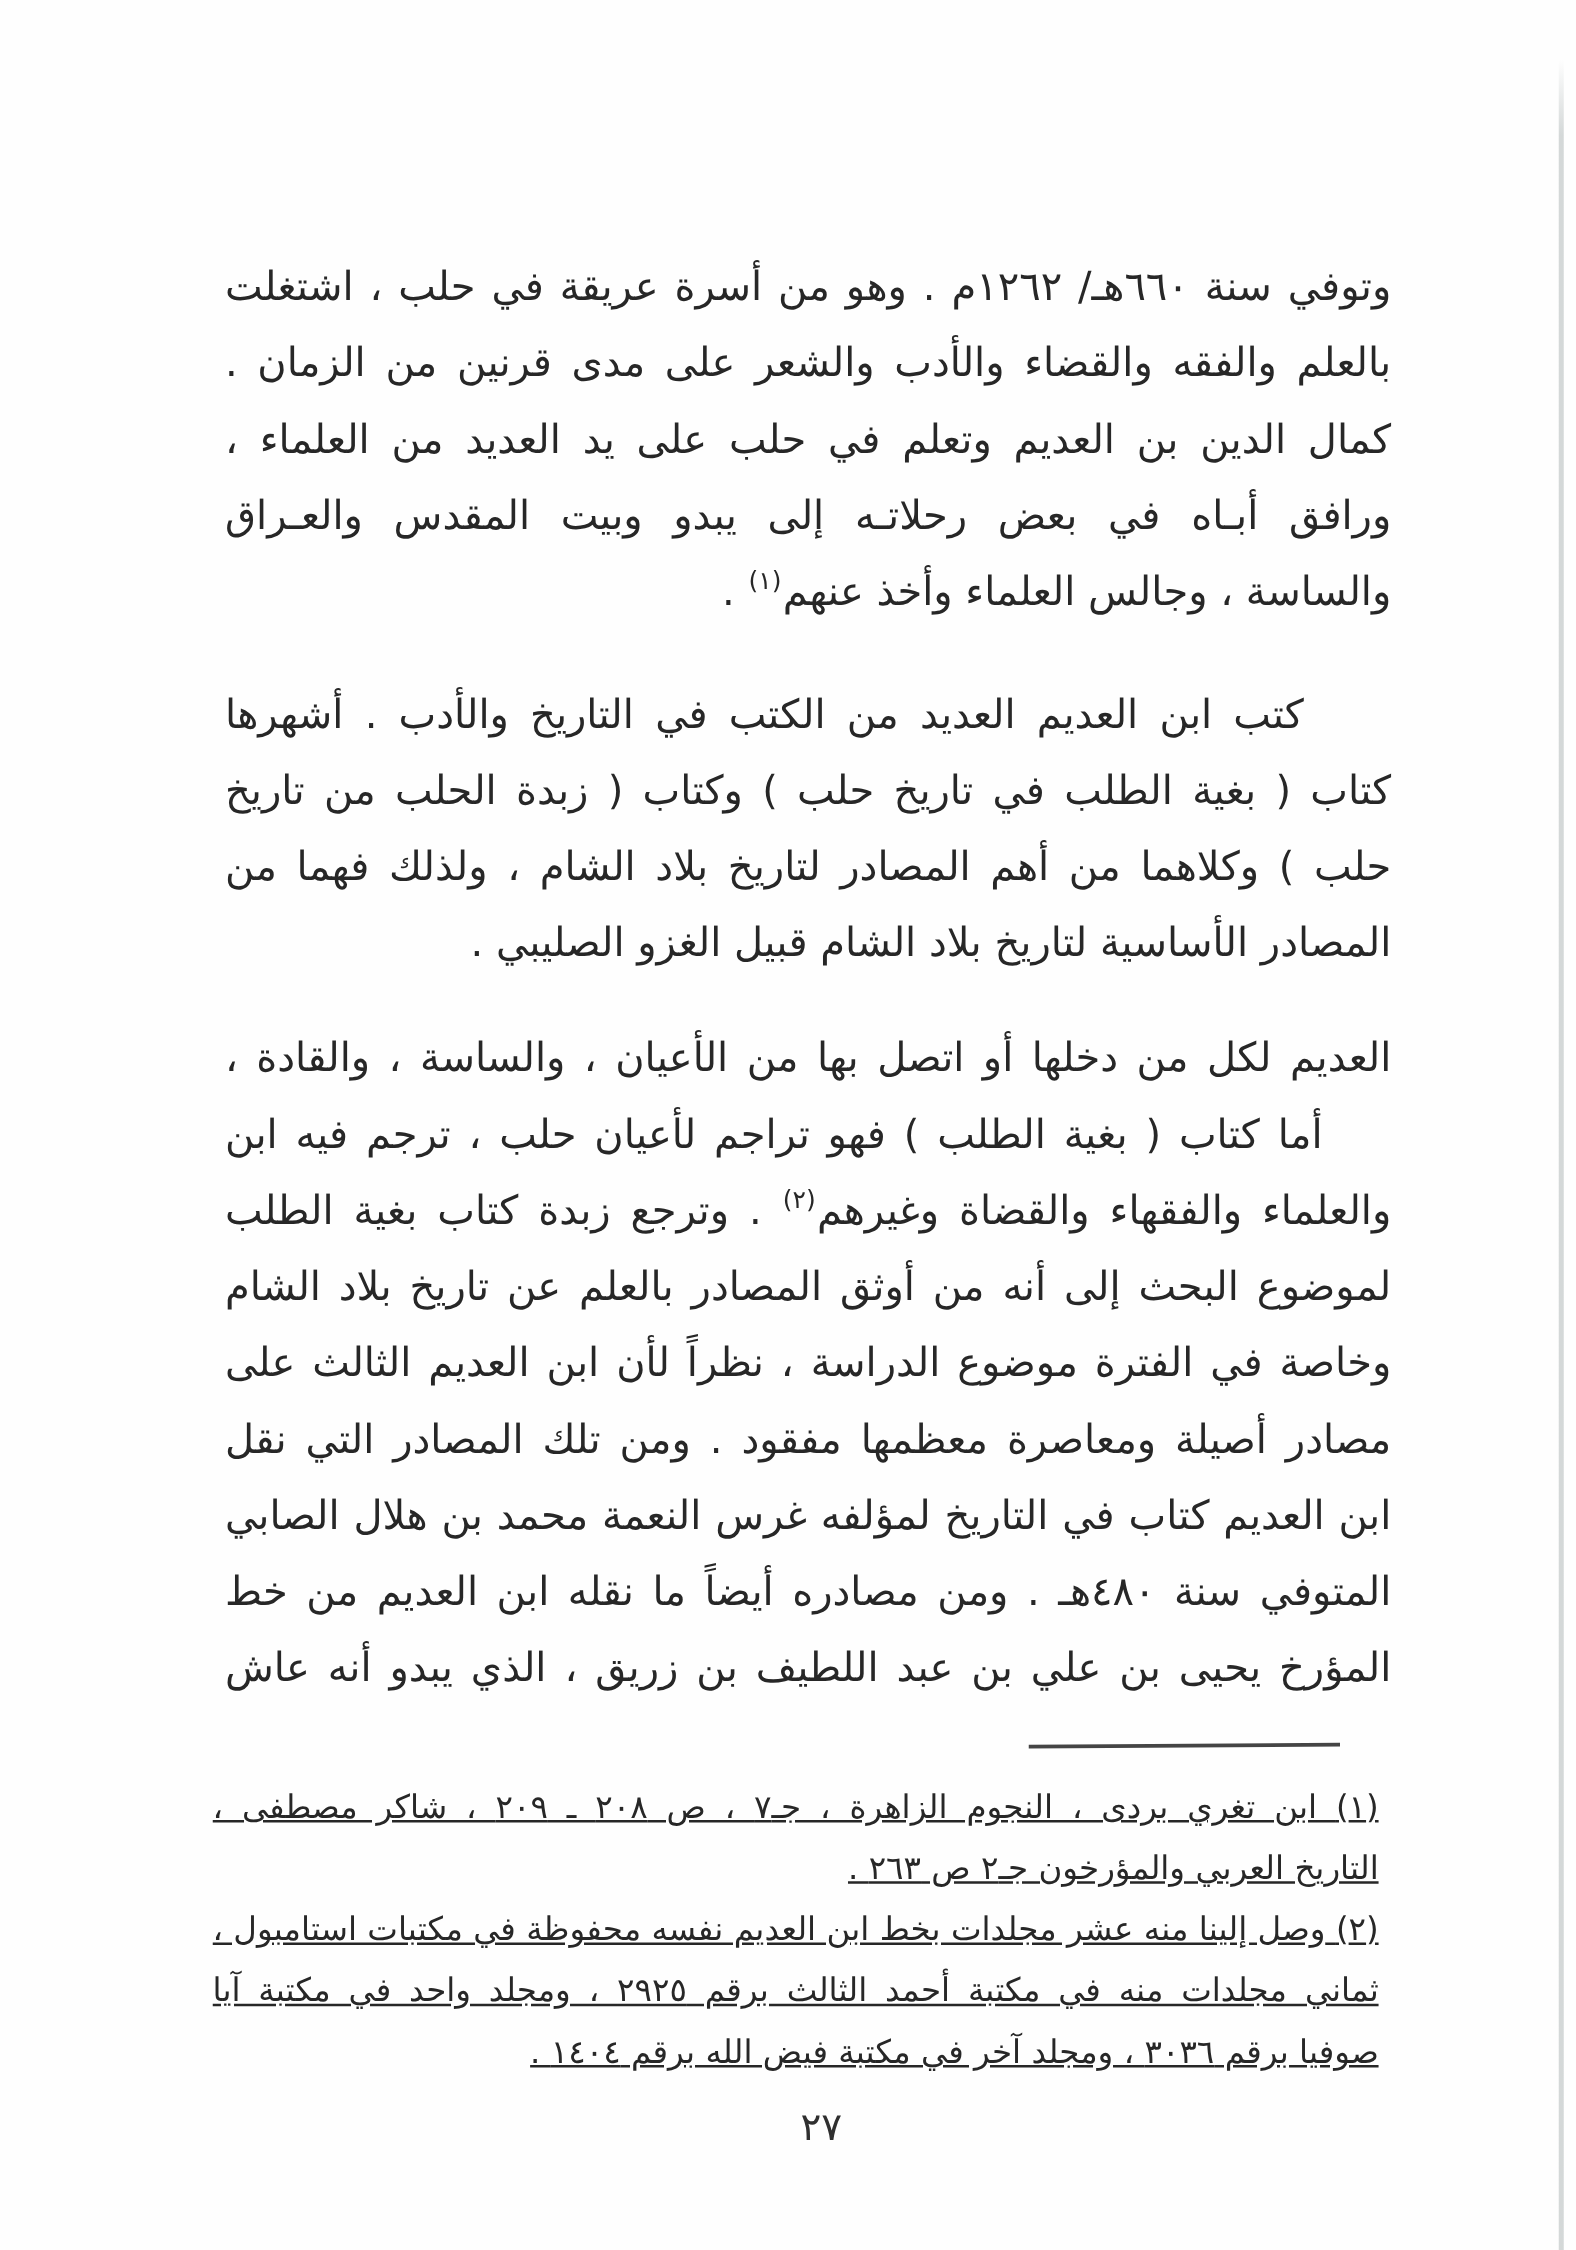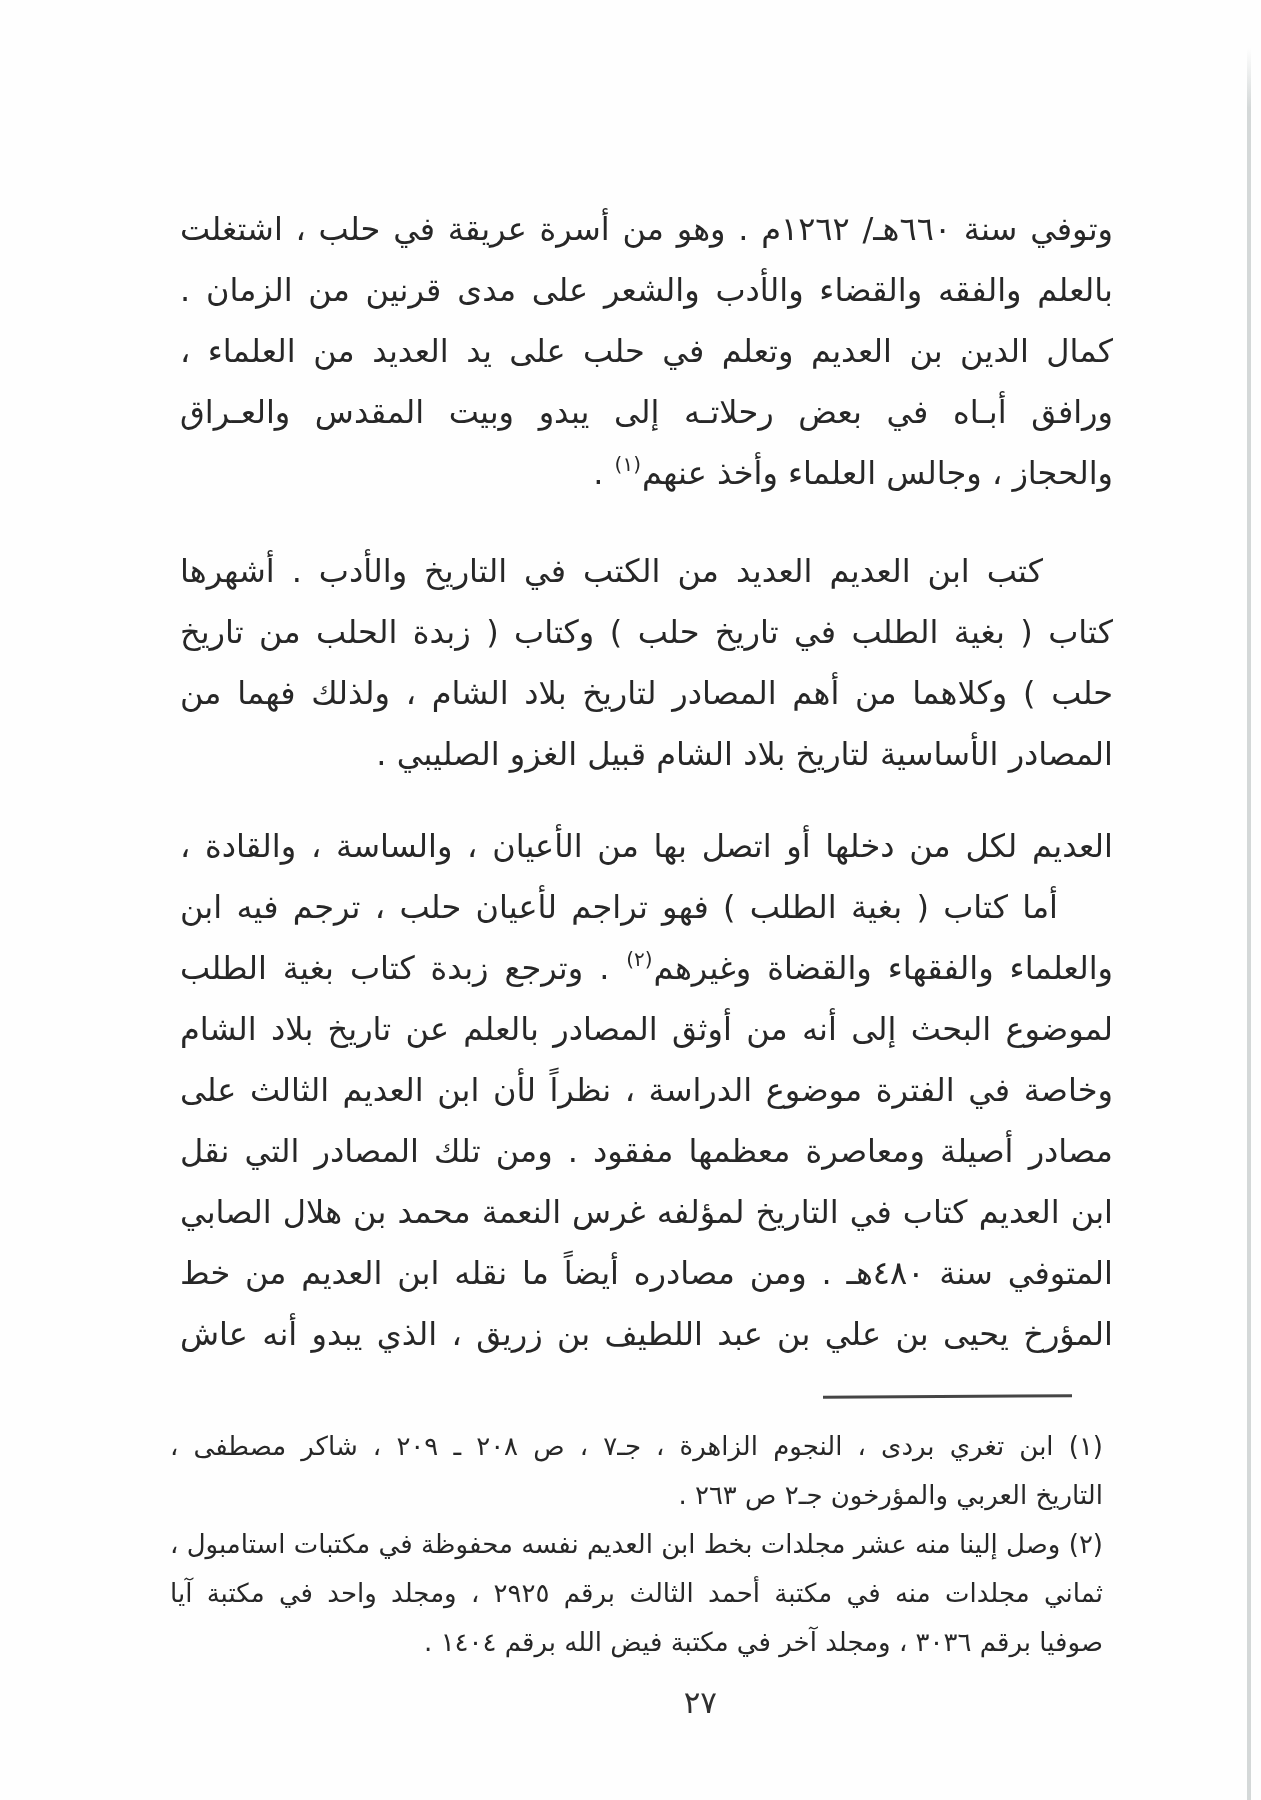--- a/index.html
+++ b/index.html
@@ -70,51 +70,52 @@
     right: 158px;
     width: 933px;
   }
   .fn-line {
     height: 49px;
     line-height: 49px;
     font-size: 26px;
     text-align: justify;
     text-align-last: justify;
     overflow: hidden;
+    text-decoration: underline;
   }
   .fn-line.no-fill {
     text-align: right;
     text-align-last: right;
   }
   .fn-marker { white-space: nowrap; }
   .page-number {
     position: absolute;
     top: 1680px;
     left: 597px;
     width: 120px;
     height: 45px;
     line-height: 45px;
-    text-align: right;
+    text-align: center;
     font-size: 31px;
     color: #2f2f2f;
   }
 </style>
 </head>
 <body>
 
 <div class="page">
 
   <div class="scan-edge"></div>
 
   <section class="para para-1">
     <div class="line">وتوفي سنة ٦٦٠هـ/ ١٢٦٢م . وهو من أسرة عريقة في حلب ، اشتغلت</div>
     <div class="line">بالعلم والفقه والقضاء والأدب والشعر على مدى قرنين من الزمان . ونشأ</div>
     <div class="line">كمال الدين بن العديم وتعلم في حلب على يد العديد من العلماء ،</div>
     <div class="line">ورافق أبـاه في بعض رحلاتـه إلى يبدو وبيت المقدس والعـراق</div>
-    <div class="line no-fill"><span>والحجاز ، وجالس العلماء وأخذ عنهم</span><sup class="ref">(١)</sup><span> .</span></div>
+    <div class="line no-fill"><span>والساسة ، وجالس العلماء وأخذ عنهم</span><sup class="ref">(١)</sup><span> .</span></div>
   </section>
 
   <section class="para para-2">
     <div class="line indent-lg">كتب ابن العديم العديد من الكتب في التاريخ والأدب . أشهرها</div>
     <div class="line">كتاب ( بغية الطلب في تاريخ حلب ) وكتاب ( زبدة الحلب من تاريخ</div>
     <div class="line">حلب ) وكلاهما من أهم المصادر لتاريخ بلاد الشام ، ولذلك فهما من</div>
     <div class="line no-fill">المصادر الأساسية لتاريخ بلاد الشام قبيل الغزو الصليبي .</div>
   </section>
 
   <section class="para para-3">

